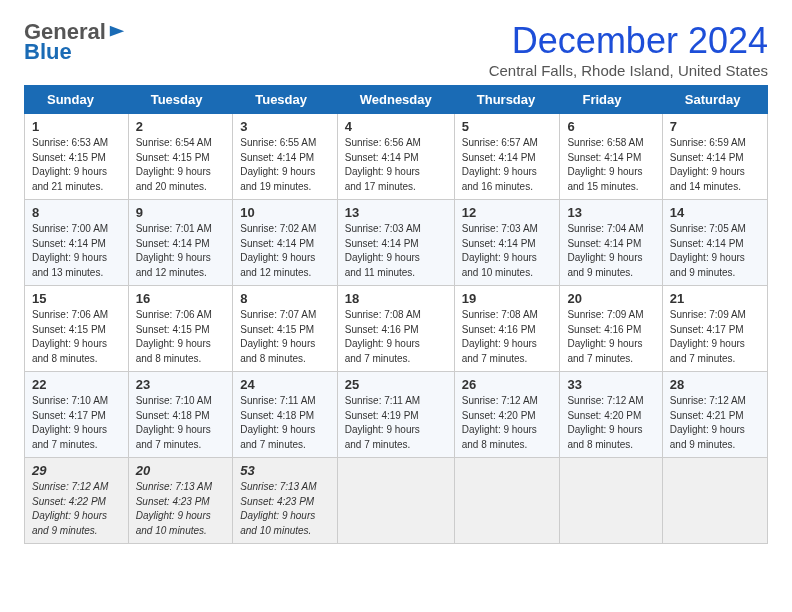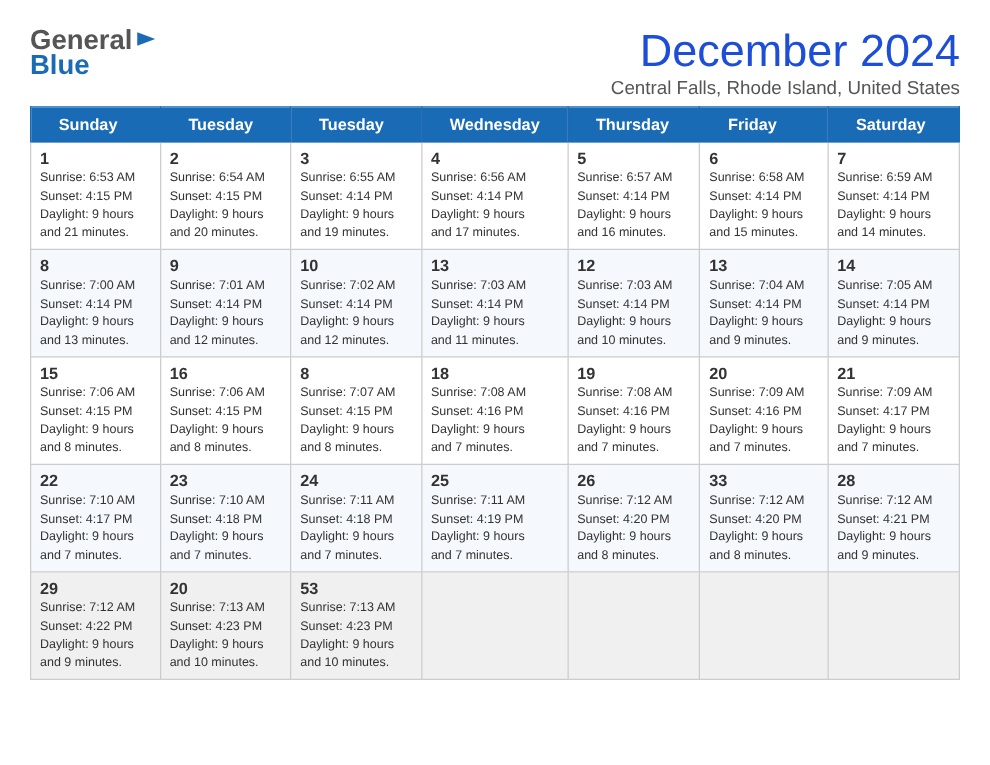--- a/index.html
+++ b/index.html
@@ -83,20 +83,21 @@
     .cell-content {
       font-size: 10px;
       line-height: 1.45;
       color: #333;
     }
     .empty-cell {
       background: #fff !important;
     }
     tr:last-child td {
       background: #f0f0f0 !important;
+      font-style: italic;
     }
     tr:last-child td.empty-cell {
       background: #f0f0f0 !important;
     }
   </style>
 </head>
 <body>
 
 <div class="header-section">
   <div class="logo-area">

